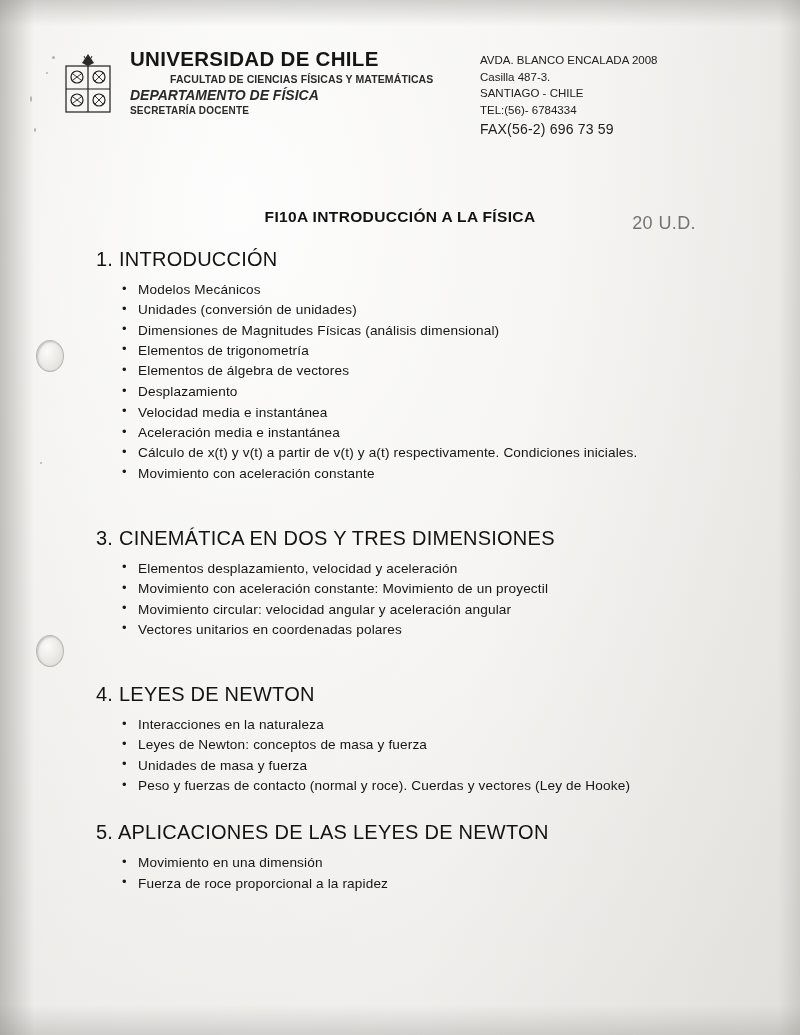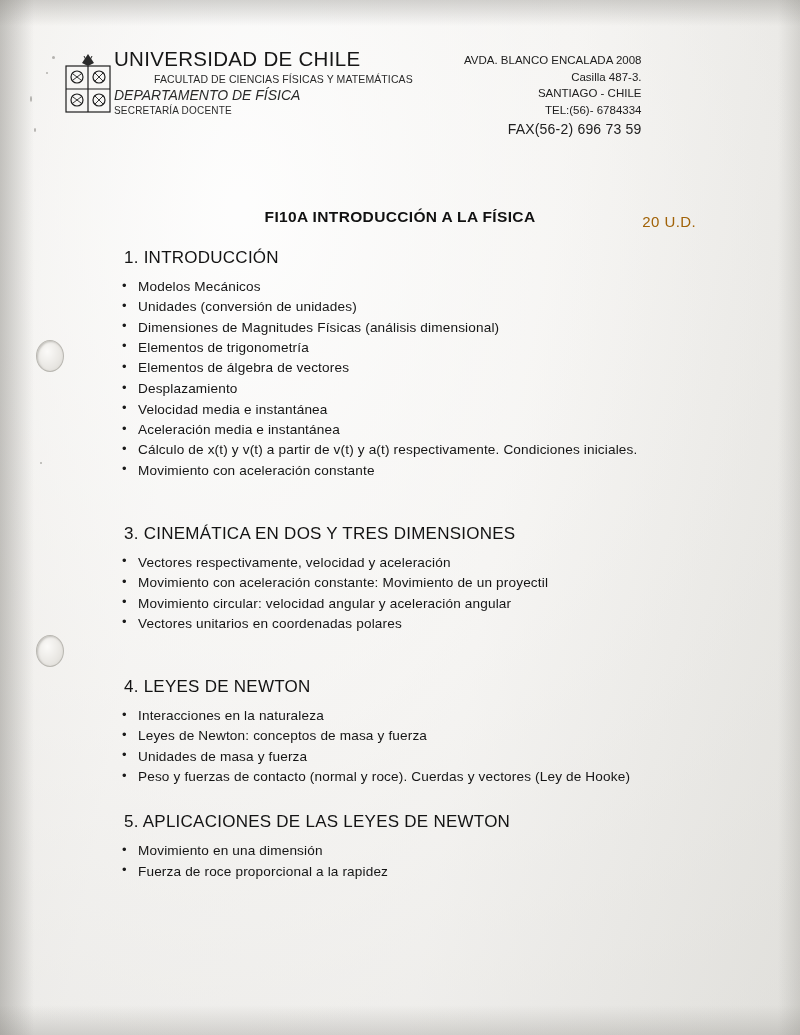--- a/index.html
+++ b/index.html
@@ -79,23 +79,24 @@
     display: flex;
     align-items: flex-start;
   }
   .crest {
     width: 52px;
     height: 62px;
     margin-top: 6px;
     flex: 0 0 auto;
   }
   .univ-block {
-    margin-left: 0;
+    margin-left: 16px;
     flex: 0 0 auto;
     width: 340px;
+    font-weight: bold;
   }
   .univ-name {
     font-size: 20.5px;
     letter-spacing: 0.3px;
     color: #161616;
     line-height: 1.05;
   }
   .fac-line {
     font-size: 10.5px;
     letter-spacing: 0.1px;
@@ -119,58 +120,57 @@
     margin-left: 10px;
     font-size: 11.5px;
     color: #202020;
     line-height: 1.45;
     padding-top: 4px;
   }
   .contact-block .big {
     font-size: 14px;
     letter-spacing: 0.2px;
   }
-  .contact-line { white-space: nowrap; text-align: right; }
+  .contact-line { white-space: nowrap; }
 
   
   .course-title {
     position: absolute;
     left: 0; right: 0;
     top: 176px;
     text-align: center;
     font-size: 15.5px;
     font-weight: bold;
     letter-spacing: 0.35px;
     color: #111;
     margin-top: 32px;
   }
   .units {
     position: absolute;
     right: 104px;
     top: 213px;
-    font-size: 15px;
-    color: #a16207;
+    font-size: 18px;
+    color: #737373;
     letter-spacing: 0.4px;
   }
 
   
   .content {
     position: absolute;
     left: 96px;
     top: 248px;
     width: 590px;
   }
   .section { margin-bottom: 2px; }
   .section-title {
-    font-size: 17px;
+    font-size: 20px;
     color: #131313;
     letter-spacing: 0.25px;
     margin-top: 26px;
     margin-bottom: 9px;
-    margin-left: 28px;
   }
   .section:first-child .section-title { margin-top: 0; }
   .bullets {
     list-style: none;
     margin: 0;
     padding: 0 0 0 26px;
   }
   .bullets li {
     position: relative;
     font-size: 13.6px;
@@ -266,21 +266,21 @@
         <li>Cálculo de x(t) y v(t) a partir de v(t) y a(t) respectivamente. Condiciones iniciales.</li>
         <li>Movimiento con aceleración constante</li>
       </ul>
     </div>
 
     <div class="gap-lg"></div>
 
     <div class="section">
       <div class="section-title">3.  CINEMÁTICA EN DOS Y TRES DIMENSIONES</div>
       <ul class="bullets">
-        <li>Vectores respectivamente, velocidad y aceleración</li>
+        <li>Elementos desplazamiento, velocidad y aceleración</li>
         <li>Movimiento con aceleración constante: Movimiento de un proyectil</li>
         <li>Movimiento circular: velocidad angular y aceleración angular</li>
         <li>Vectores unitarios en coordenadas polares</li>
       </ul>
     </div>
 
     <div class="gap-lg"></div>
 
     <div class="section">
       <div class="section-title">4.  LEYES DE NEWTON</div>

